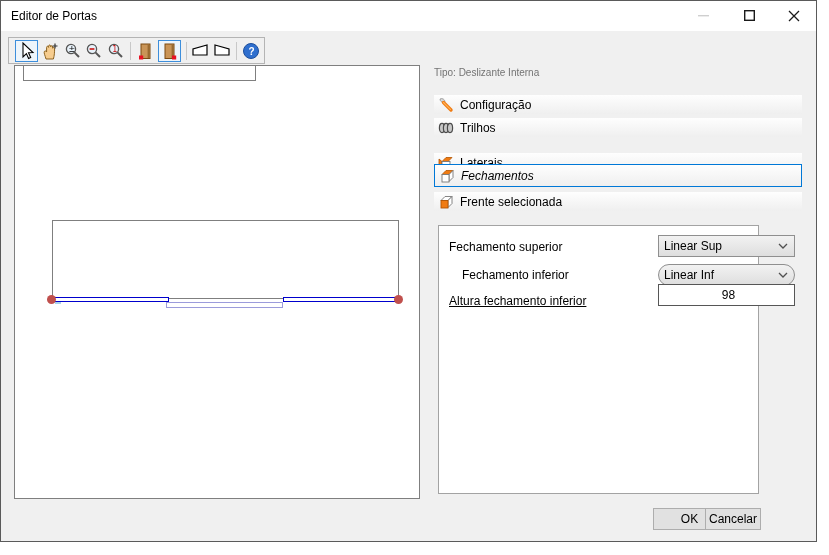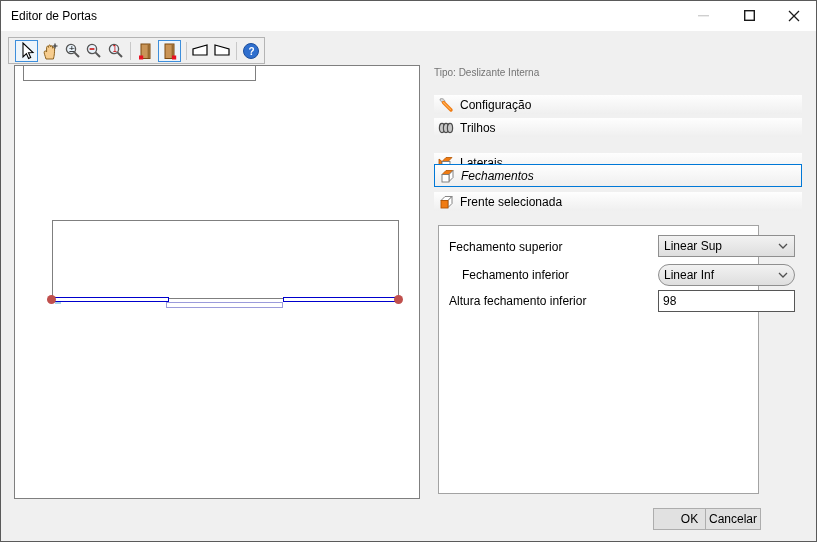--- a/index.html
+++ b/index.html
@@ -211,21 +211,21 @@
       </div>
 
       <span class="fld-label" style="top:42px;margin-left:13px;">Fechamento inferior</span>
       <div class="combo" style="top:38px;border-radius:11px;">
         <span>Linear Inf</span>
         <svg width="10" height="6" viewBox="0 0 10 6">
           <polyline points="1,1 5,5 9,1" fill="none" stroke="#505050" stroke-width="1.3"></polyline>
         </svg>
       </div>
 
-      <span class="fld-label" style="top:68px;">Altura fechamento inferior</span>
-      <input class="textbox" style="top: 64px;" type="text" value="98">
+      <span class="fld-label" style="top:68px;text-decoration:underline;">Altura fechamento inferior</span>
+      <input class="textbox" style="top: 58px; text-align: center;" type="text" value="98">
     </div>
 
     <div class="btn" style="left:652px;width:73px;">OK</div>
     <div class="btn" style="left:704px;width:56px;">Cancelar</div>
 
   </div>
 </div>
 
 </body></html>

